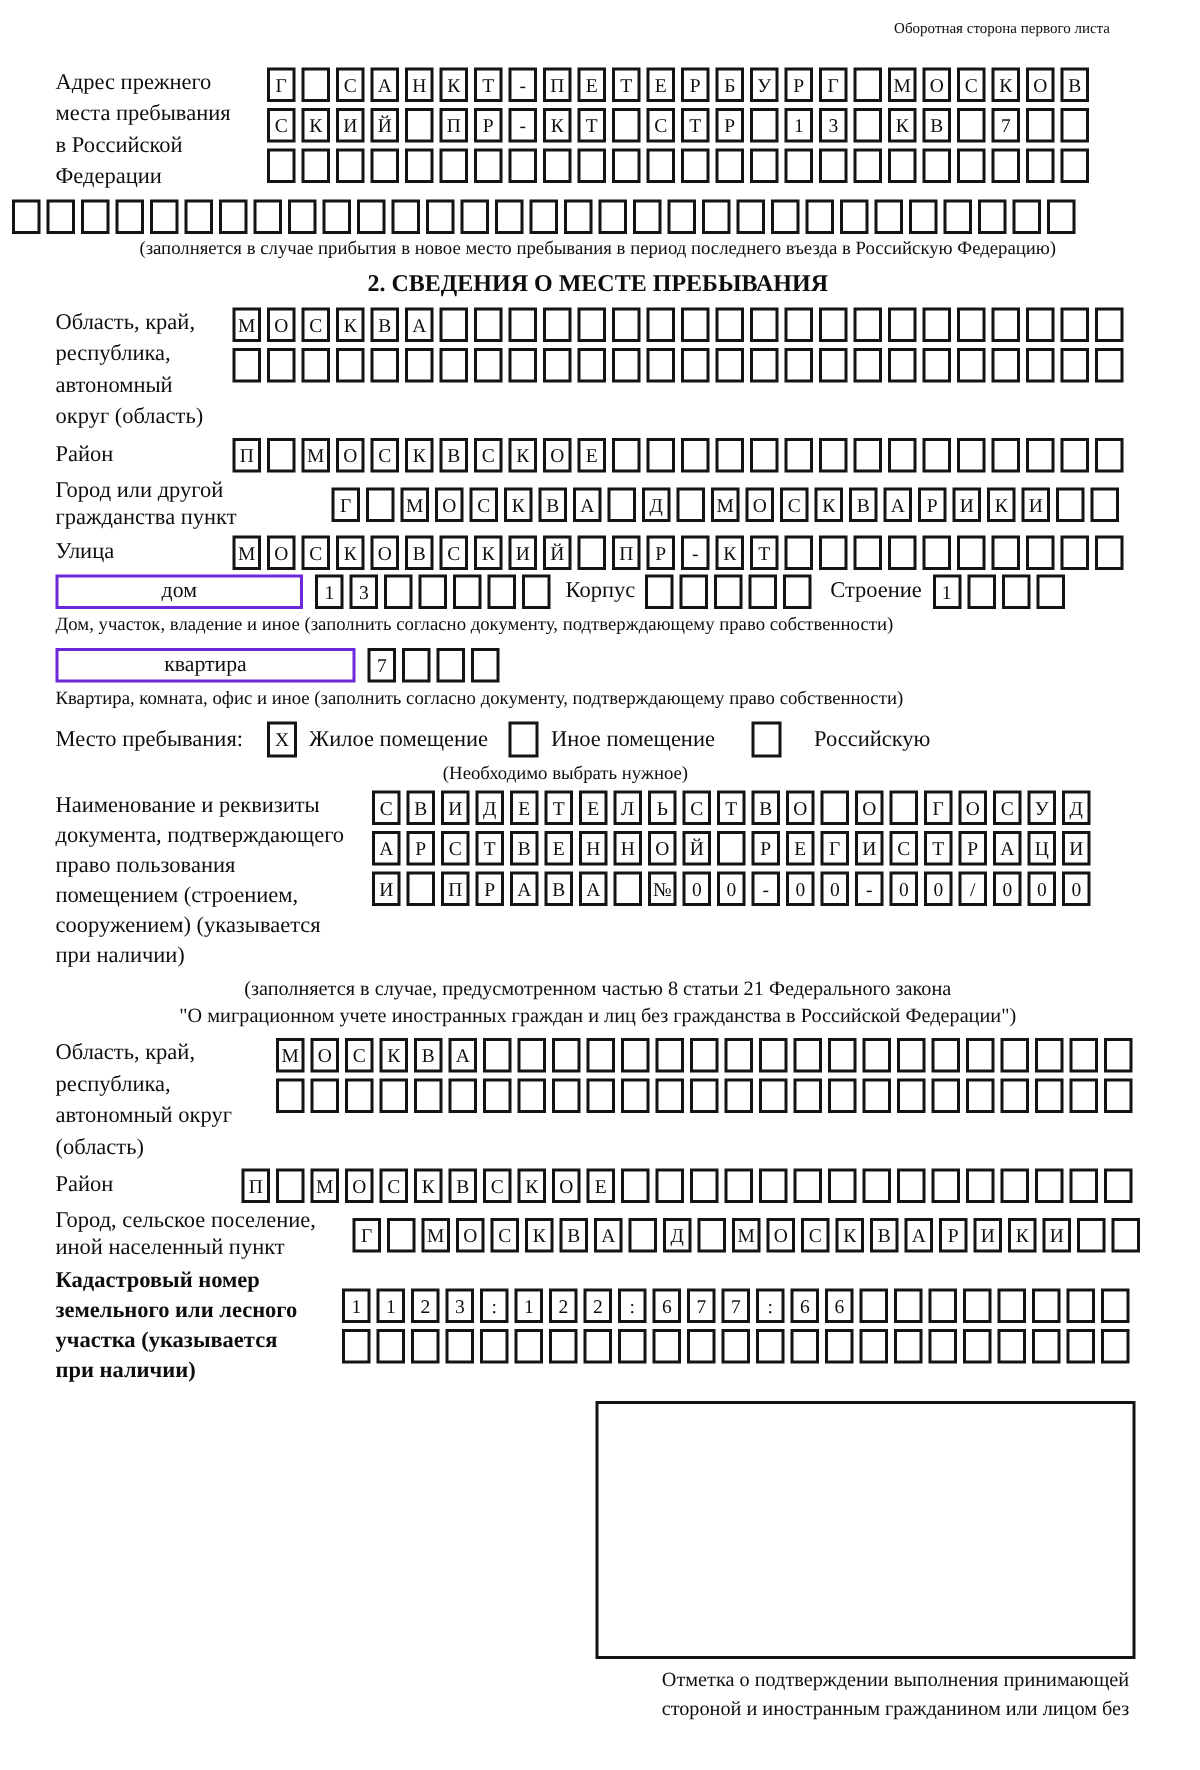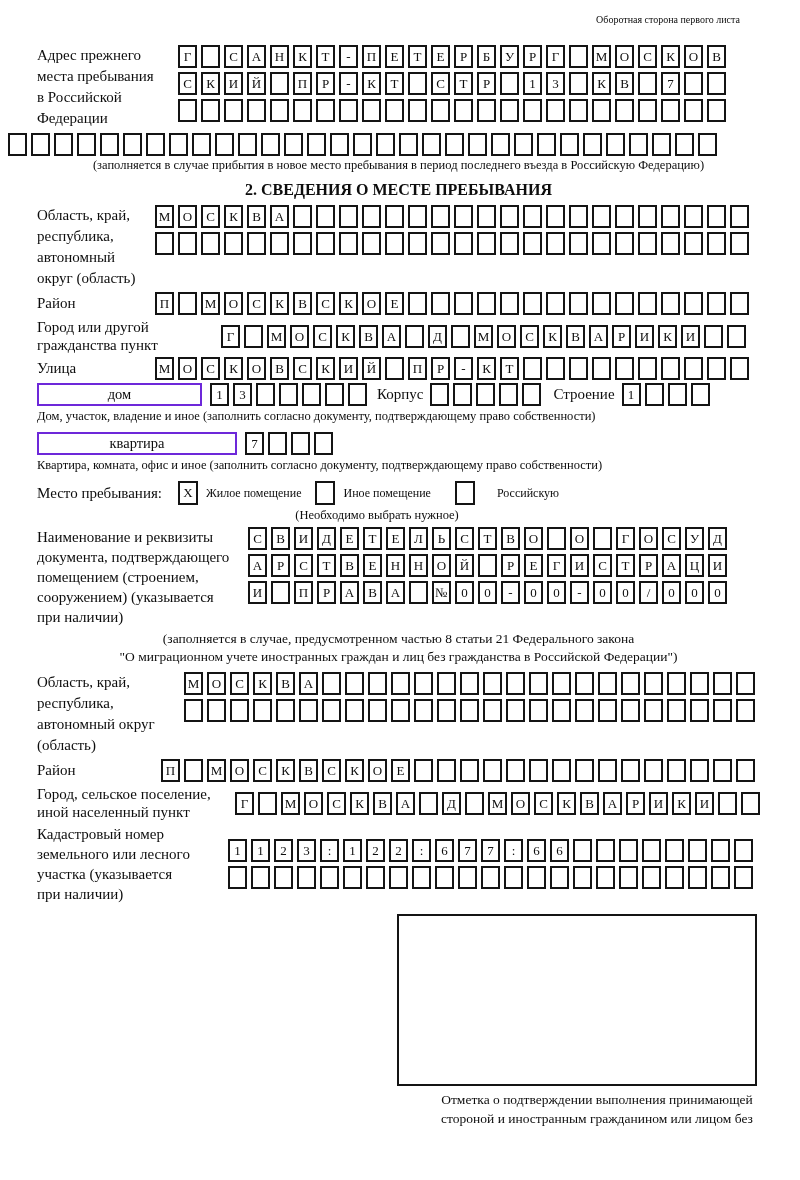--- a/index.html
+++ b/index.html
@@ -19,21 +19,21 @@
         justify-content:center;font-size:13px;line-height:1;flex-shrink:0;}
   .widebox{border:2px solid #6d28d9;height:19px;display:flex;align-items:center;
            justify-content:center;font-size:14.5px;flex-shrink:0;}
   .caption{font-size:12.5px;margin:2px 0 8px 0;}
   .caption.center{text-align:center;}
   .sec-title{font-size:16px;font-weight:bold;text-align:center;margin:6px 0 6px 0;}
   .sub-title{font-size:15px;font-weight:bold;text-align:center;margin:14px 0 10px 0;}
   .cap-center{font-size:13.5px;text-align:center;line-height:18px;}
   .checkbox{width:16px;height:20px;border:2px solid #141414;display:inline-flex;
             align-items:center;justify-content:center;font-size:13px;flex-shrink:0;}
-  .opt-label{font-size:12px;margin:0 14px 0 8px;}
+  .opt-label{font-size:15px;margin:0 14px 0 8px;}
   .stamp-box{border:2px solid #141414;width:356px;height:168px;margin-left:360px;margin-top:10px;}
   .stamp-caption{margin-left:350px;width:420px;text-align:center;font-size:13.5px;
                  line-height:19px;margin-top:4px;}
   .mt4{margin-top:4px;} .mb6{margin-bottom:6px;}
   .note-center{font-size:12.5px;text-align:center;width:320px;margin:0 0 4px 180px;}
 </style>
 </head>
 <body>
 
 <div class="page">
@@ -376,20 +376,21 @@
     <span class="opt-label">Иное помещение</span>
     <span class="checkbox" style="margin-left:10px;"></span>
     <span class="opt-label" style="margin-left:22px;">Российскую</span>
   </div>
   <div class="note-center">(Необходимо выбрать нужное)</div>
 
   <div class="frow">
     <div class="lbl lw211" style="line-height:20px;">
       <div>Наименование и реквизиты</div>
       <div>документа, подтверждающего</div>
+      <div>право пользования</div>
       <div>помещением (строением,</div>
       <div>сооружением) (указывается</div>
       <div>при наличии)</div>
     </div>
     <div class="cellcol">
       <div class="cellrow">
           <span class="cell">С</span>
           <span class="cell">В</span>
           <span class="cell">И</span>
           <span class="cell">Д</span>
@@ -586,21 +587,21 @@
         <span class="cell">Р</span>
         <span class="cell">И</span>
         <span class="cell">К</span>
         <span class="cell">И</span>
         <span class="cell"></span>
         <span class="cell"></span>
       </div>
   </div>
 
   <div class="frow vcenter">
-    <div class="lbl lw191" style="line-height:20px;">
+    <div class="lbl lw191" style="line-height:20px;font-weight:bold;">
       <div>Кадастровый номер</div>
       <div>земельного или лесного</div>
       <div>участка (указывается</div>
       <div>при наличии)</div>
     </div>
     <div class="cellcol">
       <div class="cellrow">
           <span class="cell">1</span>
           <span class="cell">1</span>
           <span class="cell">2</span>

